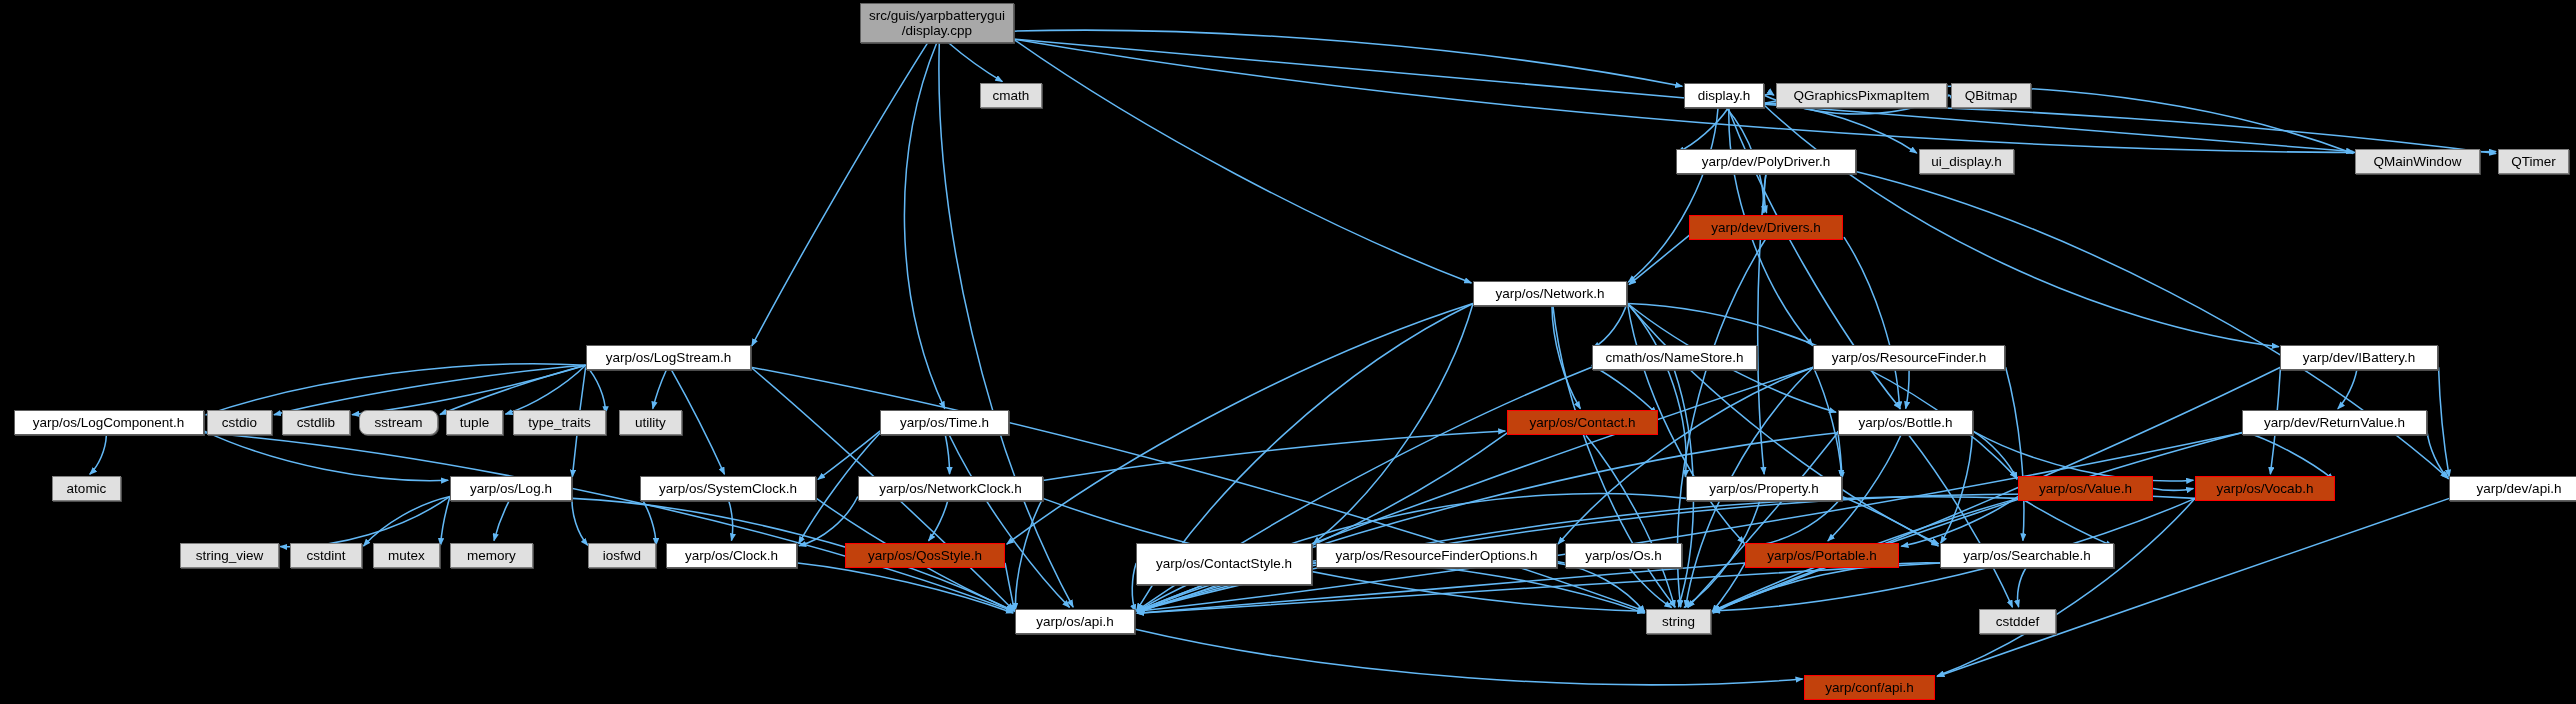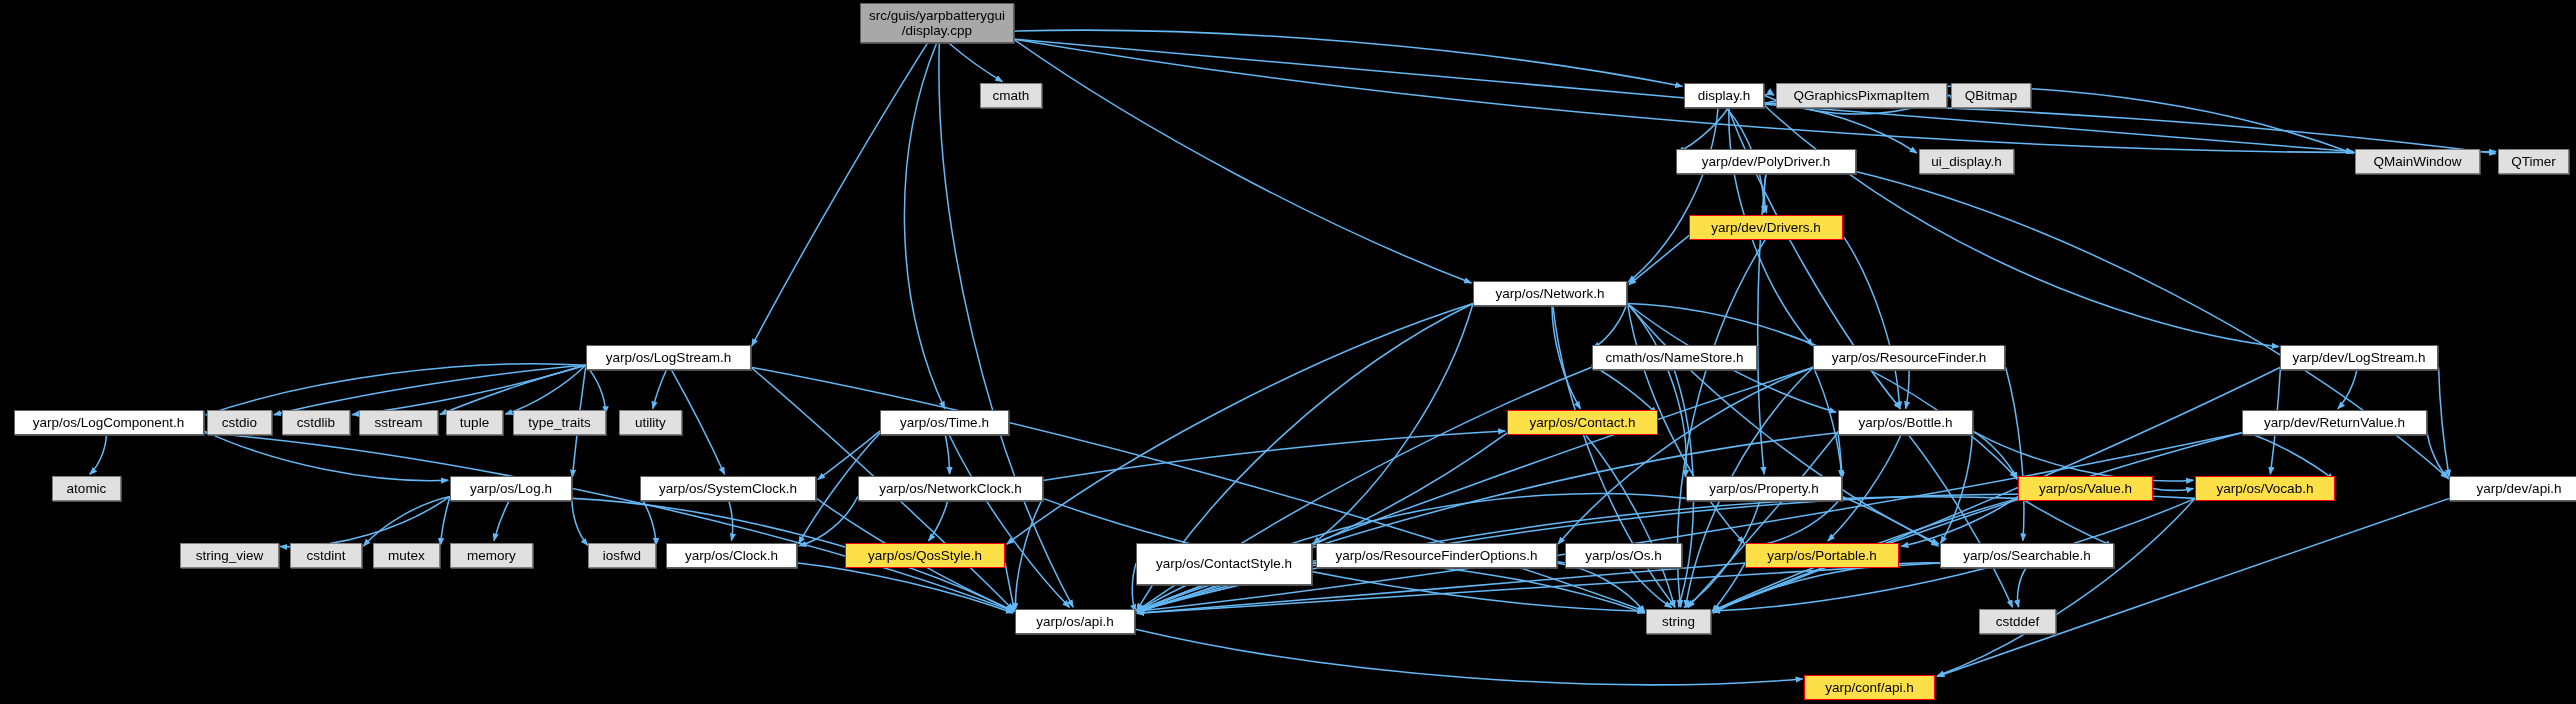--- a/index.html
+++ b/index.html
@@ -4,21 +4,21 @@
 <style>
   html,body{margin:0;padding:0;background:#000;}
   #graph{position:relative;width:2576px;height:704px;background:#000;overflow:hidden;
          font-family:"Liberation Sans",sans-serif;padding-left:35px;}
   #edges{position:absolute;left:0;top:0;width:2576px;height:704px;}
   .node{position:absolute;box-sizing:border-box;display:flex;align-items:center;
         justify-content:center;text-align:center;line-height:1.12;color:#000;
         font-size:13.5px;white-space:pre;z-index:5;}
   .node.sys{background:#e0e0e0;border:0.9px solid #808080;box-shadow:0.9px 0.9px 0 #555;}
   .node.hdr{background:#ffffff;border:0.9px solid #606060;box-shadow:0.9px 0.9px 0 #555;}
-  .node.red{background:#fde047;border:1.8px solid #ff0000;}
+  .node.red{background:#c2410c;border:1.8px solid #ff0000;}
   .node.root{background:#a8a8a8;border:0.9px solid #606060;box-shadow:0.9px 0.9px 0 #555;}
 </style>
 </head>
 <body>
 
 <div id="graph">
   <svg id="edges" viewBox="0 0 2868 784" preserveAspectRatio="none">
     <defs>
       <marker id="ah" markerWidth="9" markerHeight="7" refX="8" refY="3.5" orient="auto" markerUnits="userSpaceOnUse">
         <path d="M0,0 L9,3.5 L0,7 z" fill="#63b8f5"></path>
@@ -159,25 +159,25 @@
       <div class="node sys" style="left: 1951px; top: 83px; width: 80px; height: 25px;">QBitmap</div>
       <div class="node hdr" style="left: 1676px; top: 149px; width: 180px; height: 25px;">yarp/dev/PolyDriver.h</div>
       <div class="node sys" style="left: 1919px; top: 149px; width: 95px; height: 25px;">ui_display.h</div>
       <div class="node sys" style="left: 2355px; top: 149px; width: 125px; height: 25px;">QMainWindow</div>
       <div class="node sys" style="left: 2498px; top: 149px; width: 71px; height: 25px;">QTimer</div>
       <div class="node red" style="left: 1689px; top: 215px; width: 154px; height: 25px;">yarp/dev/Drivers.h</div>
       <div class="node hdr" style="left: 1473px; top: 281px; width: 154px; height: 25px;">yarp/os/Network.h</div>
       <div class="node hdr" style="left: 586px; top: 345px; width: 165px; height: 25px;">yarp/os/LogStream.h</div>
       <div class="node hdr" style="left: 1592px; top: 345px; width: 165px; height: 25px;">cmath/os/NameStore.h</div>
       <div class="node hdr" style="left: 1813px; top: 345px; width: 192px; height: 25px;">yarp/os/ResourceFinder.h</div>
-      <div class="node hdr" style="left: 2280px; top: 345px; width: 158px; height: 25px;">yarp/dev/LogStream.h</div>
+      <div class="node hdr" style="left: 2280px; top: 345px; width: 158px; height: 25px;">yarp/dev/IBattery.h</div>
       <div class="node hdr" style="left: 13.5px; top: 410px; width: 190px; height: 25px;">yarp/os/LogComponent.h</div>
       <div class="node sys" style="left: 207px; top: 410px; width: 65px; height: 25px;">cstdio</div>
       <div class="node sys" style="left: 282px; top: 410px; width: 68px; height: 25px;">cstdlib</div>
-      <div class="node sys" style="left: 359px; top: 410px; width: 79px; height: 25px;">sstream</div>
+      <div class="node sys" style="left: 359px; top: 410px; width: 79px; height: 25px; border-radius: 8px;">sstream</div>
       <div class="node sys" style="left: 446px; top: 410px; width: 57px; height: 25px;">tuple</div>
       <div class="node sys" style="left: 513px; top: 410px; width: 93px; height: 25px;">type_traits</div>
       <div class="node sys" style="left: 619px; top: 410px; width: 63px; height: 25px;">utility</div>
       <div class="node hdr" style="left: 880px; top: 410px; width: 129px; height: 25px;">yarp/os/Time.h</div>
       <div class="node red" style="left: 1507px; top: 410px; width: 151px; height: 25px;">yarp/os/Contact.h</div>
       <div class="node hdr" style="left: 1838px; top: 410px; width: 135px; height: 25px;">yarp/os/Bottle.h</div>
       <div class="node hdr" style="left: 2242px; top: 410px; width: 185px; height: 25px;">yarp/dev/ReturnValue.h</div>
       <div class="node hdr" style="left: 2449px; top: 476px; width: 140px; height: 25px;">yarp/dev/api.h</div>
       <div class="node sys" style="left: 52px; top: 476px; width: 69px; height: 25px;">atomic</div>
       <div class="node hdr" style="left: 450px; top: 476px; width: 122px; height: 25px;">yarp/os/Log.h</div>

